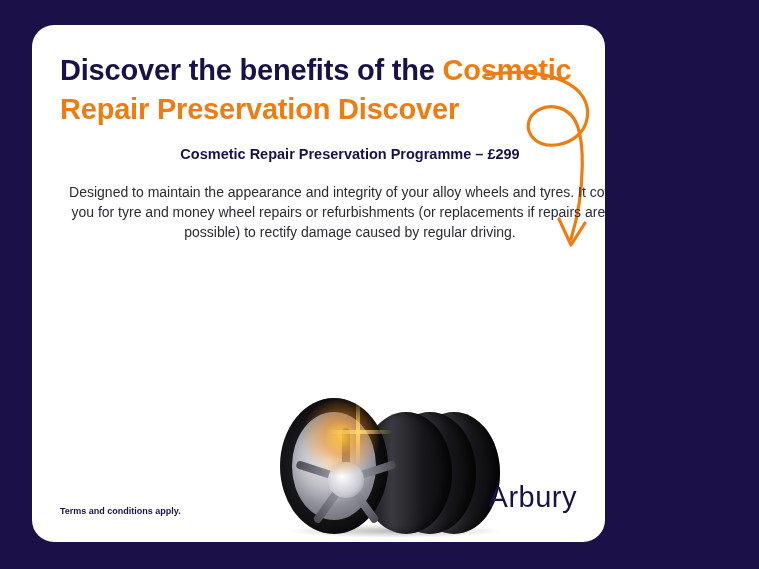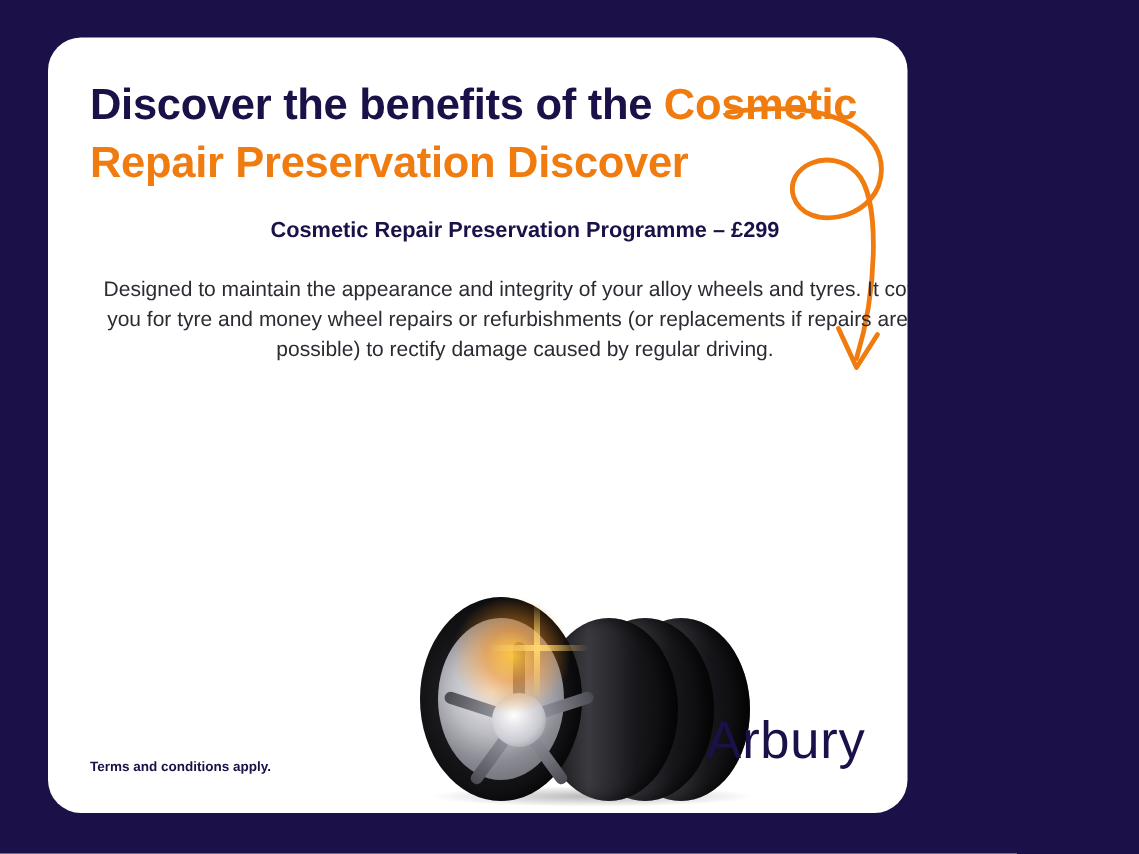--- a/index.html
+++ b/index.html
@@ -72,21 +72,21 @@
     top: 465px;
     font-size: 9px;
     font-weight: bold;
     color: #1b1148;
     margin-top: 16px;
   }
   .brand {
     position: absolute;
     right: 28px;
     bottom: 28px;
-    font-size: 35px;
+    font-size: 29px;
     color: #1b1148;
     font-family: "Liberation Sans", sans-serif;
     letter-spacing: 0.5px;
   }
   
   .arrow {
     position: absolute;
     right: 10px;
     top: 28px;
     width: 120px;

